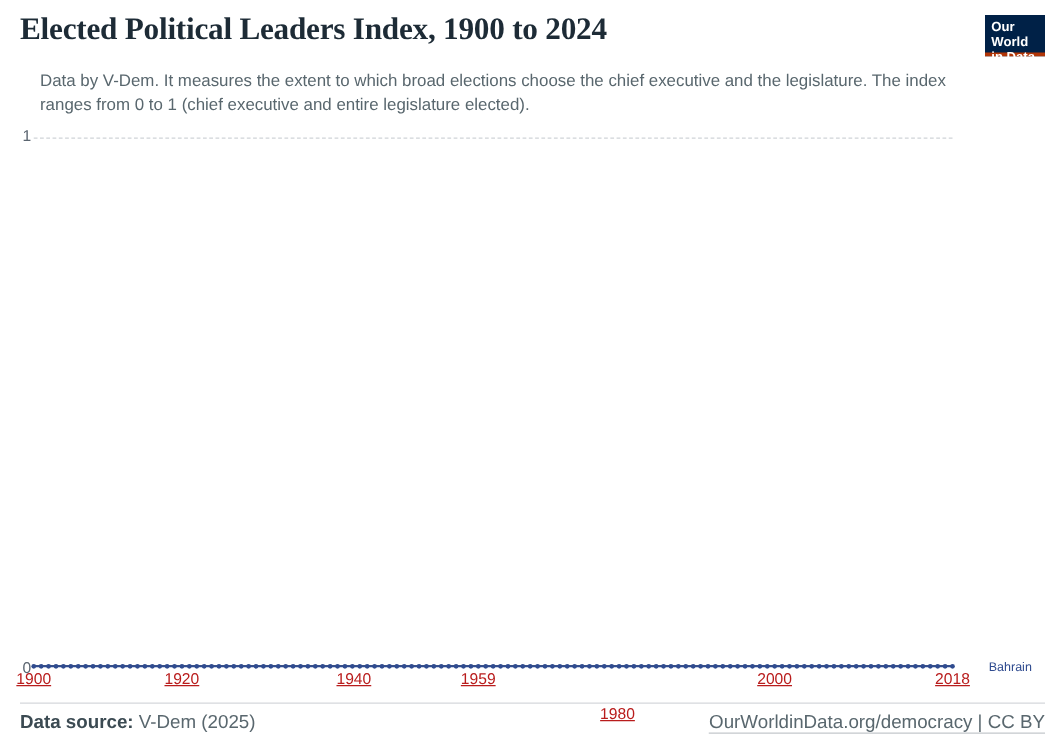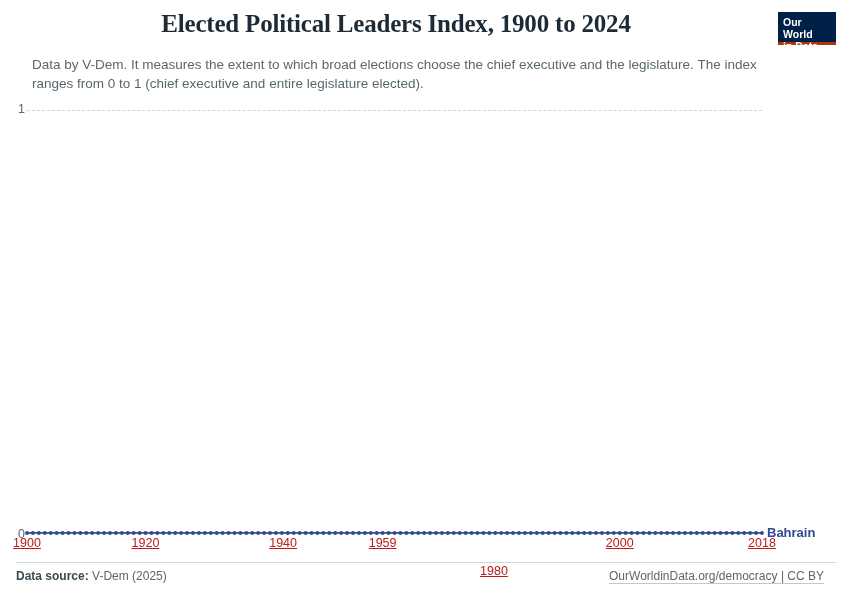--- a/index.html
+++ b/index.html
@@ -23,36 +23,35 @@
     width: 760px;
   }
   .chart-title {
     font-family: "Liberation Serif", serif;
     font-size: 25px;
     font-weight: 700;
     letter-spacing: -0.2px;
     color: #1d2b36;
     margin: 0 0 6px 0;
     line-height: 1.15;
-    text-align: center;
   }
   .chart-subtitle {
     font-size: 13.5px;
     line-height: 1.42;
     color: #59676e;
     max-width: 735px;
     margin: 16px;
     font-weight: 400;
   }
 
   
   .owid-logo {
     position: absolute;
     right: 14px; top: 12px;
-    width: 58px; height: 33px;
+    width: 48px; height: 33px;
     background: #002147;
     color: #ffffff;
     font-family: "Liberation Sans", sans-serif;
     font-size: 10.5px;
     font-weight: 700;
     line-height: 1.16;
     padding: 4px 5px 0 5px;
     border-bottom: 3px solid #b13507;
   }
   .owid-logo span { display: block; }
@@ -92,26 +91,25 @@
 
   
   .series-layer {
     position: absolute;
     left: 0; top: 0;
     width: 735px; height: 423px;
     overflow: visible;
   }
   .series-label {
     position: absolute;
-    left: 740px;
+    left: 764px;
     bottom: -7px;
-    font-size: 13px;
+    font-size: 10px;
     color: #2f4b8f;
     white-space: nowrap;
-    font-weight: bold;
   }
 
   
   .xaxis {
     position: absolute;
     left: 27px;
     top: 536px;
     width: 735px;
     height: 20px;
   }
@@ -128,24 +126,24 @@
   
   .footer-rule {
     position: absolute;
     left: 16px; right: 14px;
     top: 562px;
     height: 0;
     border-top: 1px solid #d5d8db;
   }
   .footer {
     position: absolute;
-    left: 16px; right: 26px;
+    left: 16px; right: 14px;
     top: 569px;
     height: 20px;
-    font-size: 12px;
+    font-size: 15px;
     color: #59676e;
   }
   .footer-left {
     position: absolute; left: 0; top: 0;
   }
   .footer-left .src-label { font-weight: 700; color: #3b4a52; }
   .footer-right {
     position: absolute; right: 0; top: 0;
     text-align: left;
   }

